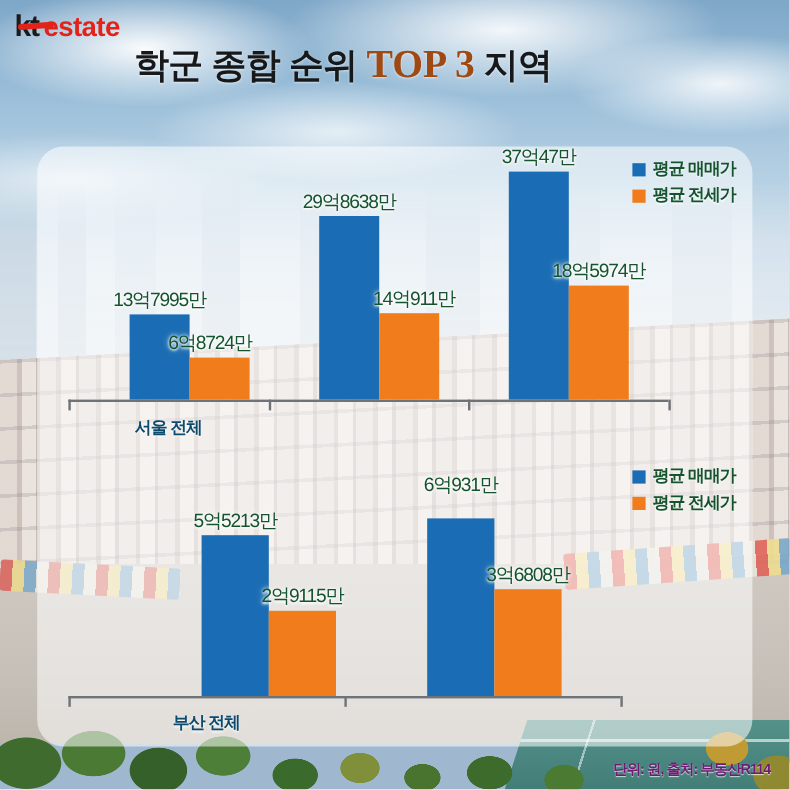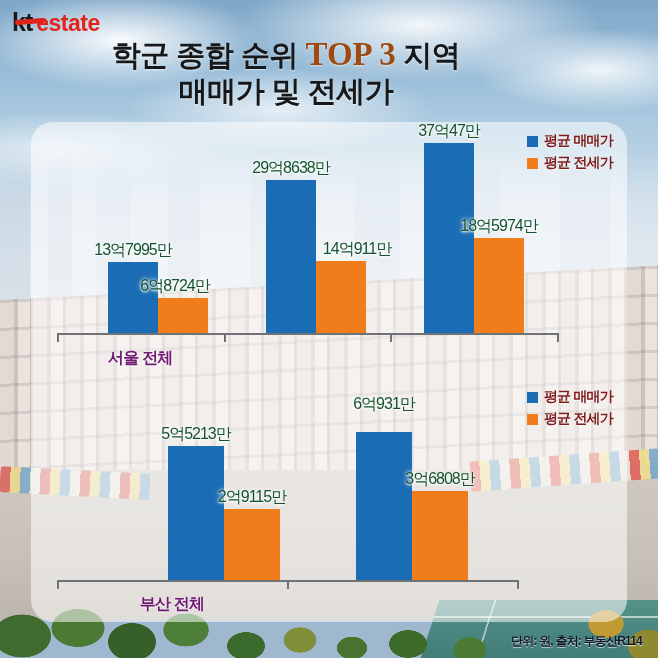--- a/index.html
+++ b/index.html
@@ -177,21 +177,21 @@
   #chart2 { left: 31px; top: 378px; width: 596px; height: 232px; }
 
   .legend {
     position: absolute;
     right: 14px; top: 10px;
     display: flex; flex-direction: column; gap: 4px;
   }
   .legend-item { display: flex; align-items: center; gap: 6px; }
   .legend-swatch { width: 11px; height: 11px; display: block; }
   .legend-label {
-    font-size: 14px; font-weight: bold; color: #7f1d1d;
+    font-size: 14px; font-weight: bold; color: #14532d;
     letter-spacing: -.8px;
     text-shadow: 0 1px 1px rgba(255,255,255,.7);
   }
 
   .plot { position: absolute; left: 0; top: 0; right: 0; bottom: 0; }
 
   .bar {
     position: absolute;
     bottom: 0;
   }
@@ -214,32 +214,32 @@
     height: 2px;
     background: #6f7378;
   }
   .axis-tick {
     position: absolute;
     width: 2px;
     background: #6f7378;
   }
   .group-label {
     position: absolute;
-    font-size: 16px; font-weight: bold; color: #701a75;
+    font-size: 14px; font-weight: bold; color: #0c4a6e;
     letter-spacing: -.8px;
     white-space: nowrap;
     text-align: right;
     text-shadow: 0 1px 2px rgba(255,255,255,.8);
     transform: translateX(-50%);
   }
 
   .footnote {
     position: absolute;
     right: 16px; bottom: 8px;
-    font-size: 12px; font-weight: bold; color: #0f172a;
+    font-size: 12px; font-weight: bold; color: #701a75;
     letter-spacing: -.8px;
     z-index: 12;
     text-shadow: 0 1px 1px rgba(255,255,255,.8);
     margin-top: 39px;
   }
 </style>
 </head>
 <body>
 
 <div id="root">
@@ -257,21 +257,20 @@
     <div class="bg-trees-inner"></div>
   </div>
 
   <div class="logo">
     <span class="logo-kt">kt</span>
     <span class="logo-estate">estate</span>
   </div>
 
   <div class="title-wrap">
     <div class="title-line"><span>학군 종합 순위 </span><span class="title-top3">TOP 3</span><span> 지역</span></div>
-    <div class="title-line">매매가 및 전세가</div>
   </div>
 
   <div class="panel"></div>
 
   <div class="chart" id="chart1">
     <div class="legend">
       <div class="legend-item">
         <span class="legend-swatch" style="background: rgb(26, 108, 180);"></span>
         <span class="legend-label">평균 매매가</span>
       </div>
@@ -287,21 +286,21 @@
         <div class="axis-tick" style="left: 359.333px; top: 211px; height: 9px; background: rgb(111, 115, 120);"></div>
         <div class="axis-tick" style="left: 526px; top: 211px; height: 9px; background: rgb(111, 115, 120);"></div>
         <div class="bar bar-blue" style="left: 77px; width: 50px; height: 71px; top: 140px; bottom: auto; background: rgb(26, 108, 180);"></div>
         <div class="bar-value" style="left: 102px; top: 118px; transform: translateX(-50%);">13억7995만</div>
         <div class="bar bar-orange" style="left: 127px; width: 50px; height: 35px; top: 176px; bottom: auto; background: rgb(240, 124, 28);"></div>
         <div class="bar-value" style="left: 144px; top: 154px; transform: translateX(-50%);">6억8724만</div>
         <div class="group-label" style="left: 109.333px; top: 226px;">서울 전체</div>
         <div class="bar bar-blue" style="left: 235px; width: 50px; height: 153px; top: 58px; bottom: auto; background: rgb(26, 108, 180);"></div>
         <div class="bar-value" style="left: 260px; top: 36px; transform: translateX(-50%);">29억8638만</div>
         <div class="bar bar-orange" style="left: 285px; width: 50px; height: 72px; top: 139px; bottom: auto; background: rgb(240, 124, 28);"></div>
-        <div class="bar-value" style="left: 326px; top: 117px; transform: translateX(-50%);">14억911만</div>
+        <div class="bar-value" style="left: 314px; top: 117px; transform: translateX(-50%);">14억911만</div>
         <div class="bar bar-blue" style="left: 393px; width: 50px; height: 190px; top: 21px; bottom: auto; background: rgb(26, 108, 180);"></div>
         <div class="bar-value" style="left: 418px; top: -1px; transform: translateX(-50%);">37억47만</div>
         <div class="bar bar-orange" style="left: 443px; width: 50px; height: 95px; top: 116px; bottom: auto; background: rgb(240, 124, 28);"></div>
         <div class="bar-value" style="left: 468px; top: 94px; transform: translateX(-50%); text-align: right;">18억5974만</div>
       </div>
   </div>
 
   <div class="chart" id="chart2">
     <div class="legend">
       <div class="legend-item">

